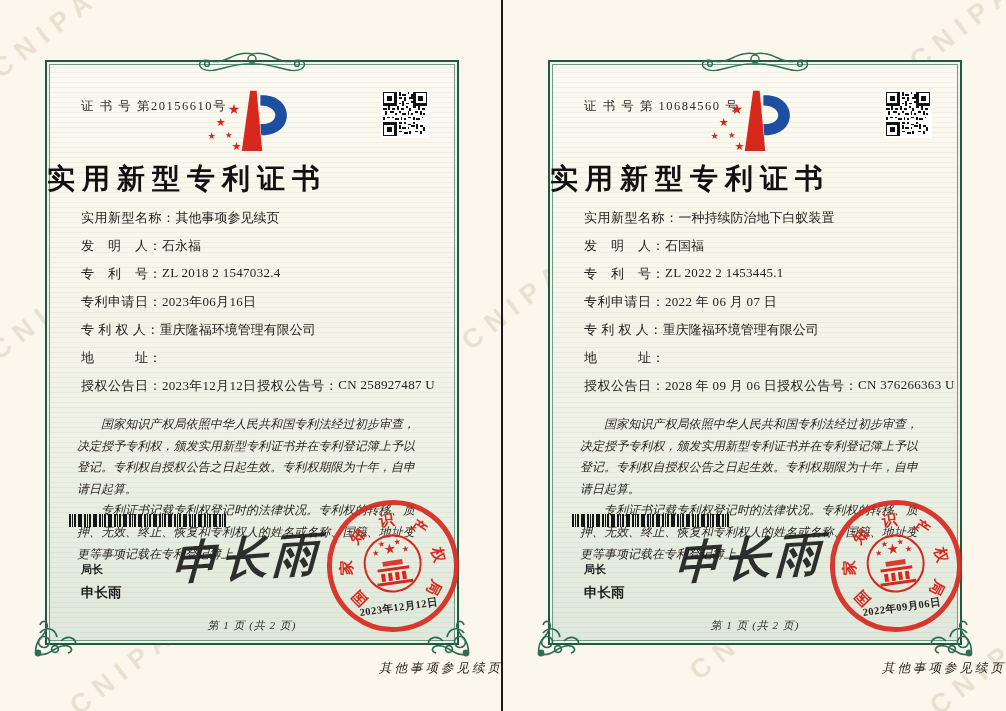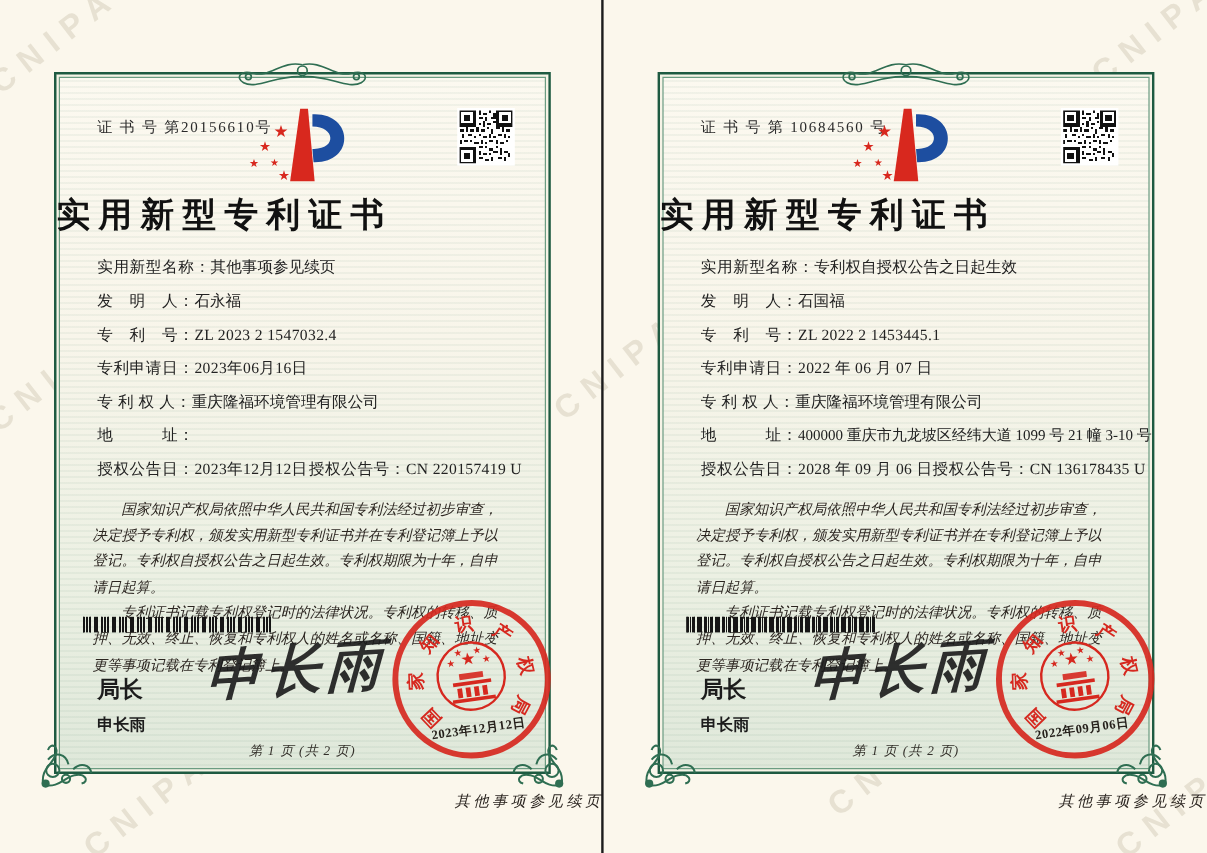--- a/index.html
+++ b/index.html
@@ -37,21 +37,21 @@
   .logo { position:absolute; left:50%; top:24px; transform:translateX(-50%); width:130px; height:70px; }
   .qr { position:absolute; right:28px; top:28px; width:48px; height:48px; background:#fff; padding:2px; }
   .qr svg { width:100%; height:100%; }
   .title {
     position:absolute; left:0; right:0; top:98px; 
     font-size:28px; font-weight:700; color:#111; letter-spacing:7px;
     font-family:"Liberation Serif","DejaVu Serif",serif;
   }
   
   .fields { position:absolute; left:34px; right:22px; top:147px; }
-  .frow { display:flex; align-items:center; height:28px; font-size:13px; color:#222; white-space:nowrap; }
+  .frow { display:flex; align-items:flex-start; height:28px; font-size:13px; color:#222; white-space:nowrap; }
   .frow .lab { flex:0 0 auto; letter-spacing:0.5px; }
   .frow .val { font-family:"Liberation Serif","DejaVu Serif",serif; }
   .frow .val.num { letter-spacing:0.3px; }
   .frow.addr .val { font-size:12.5px; }
   .frow .gap { width:34px; }
   
   .legal {
     position:absolute; left:30px; right:42px; top:352px;
     font-size:12px; line-height:1.8; color:#2b2520;
     font-style:italic; text-align:justify;
@@ -59,21 +59,21 @@
   .legal p { text-indent:2em; }
   
   .barcode {
     position:absolute; left:22px; top:452px; width:158px; height:13px;
     background-image:
       repeating-linear-gradient(90deg,#151515 0 2px,rgba(0,0,0,0) 2px 5px),
       repeating-linear-gradient(90deg,#151515 0 1px,rgba(0,0,0,0) 1px 3px);
   }
   
   .sigblock { position:absolute; left:34px; top:500px; font-family:"Liberation Sans","DejaVu Sans",sans-serif; color:#1c1c1c; }
-  .sigblock .role { font-size:19px; font-weight:700; margin-bottom:7px; }
+  .sigblock .role { font-size:11px; font-weight:700; margin-bottom:7px; }
   .sigblock .name { font-size:13.5px; font-weight:700; }
   .script {
     position:absolute; left:100px; top:466px; width:200px; text-align:center;
     font-size:46px; font-weight:700; color:#1a1a1a; font-style:italic;
     transform:rotate(-4deg) skewX(-6deg); letter-spacing:4px; opacity:0.9;
   }
   
   .seal {
     position:absolute; left:280px; top:438px; width:132px; height:132px;
     transform:rotate(-8deg);
@@ -205,39 +205,39 @@
         <div class="frow">
           <span class="lab">实用新型名称：</span>
           <span class="val">其他事项参见续页</span>
         </div>
         <div class="frow">
           <span class="lab">发　明　人：</span>
           <span class="val">石永福</span>
         </div>
         <div class="frow">
           <span class="lab">专　利　号：</span>
-          <span class="val num">ZL 2023 2 1547032.4</span>
+          <span class="val num">ZL 2018 2 1547032.4</span>
         </div>
         <div class="frow">
           <span class="lab">专利申请日：</span>
           <span class="val num">2023年06月16日</span>
         </div>
         <div class="frow">
           <span class="lab">专 利 权 人：</span>
           <span class="val">重庆隆福环境管理有限公司</span>
         </div>
         <div class="frow addr">
           <span class="lab">地　　　址：</span>
         </div>
         <div class="frow">
           <span class="lab">授权公告日：</span>
           <span class="val num">2023年12月12日</span>
           <span class="gap"></span>
           <span class="lab">授权公告号：</span>
-          <span class="val num">CN 220157419 U</span>
+          <span class="val num">CN 258927487 U</span>
         </div>
       </div>
 
       <div class="legal">
         <p>国家知识产权局依照中华人民共和国专利法经过初步审查，决定授予专利权，颁发实用新型专利证书并在专利登记簿上予以登记。专利权自授权公告之日起生效。专利权期限为十年，自申请日起算。</p>
         <p>专利证书记载专利权登记时的法律状况。专利权的转移、质押、无效、终止、恢复和专利权人的姓名或名称、国籍、地址变更等事项记载在专利登记簿上。</p>
       </div>
 
       <div class="barcode"></div>
 
@@ -355,48 +355,47 @@
             </g>
           <path d="M9 0h1v2H9zM11 1h2v1h-2zM14 0h1v1h-1zM16 1h1v2h-1zM9 3h2v1H9zM12 3h1v2h-1zM15 3h2v1h-2zM9 6h1v1H9zM11 5h1v3h-1zM13 6h2v1h-2zM16 5h1v1h-1zM0 9h2v1H0zM3 8h1v2H3zM5 9h2v1H5zM8 8h1v2H8zM10 9h2v1h-2zM13 8h1v1h-1zM15 9h1v2h-1zM17 8h2v1h-2zM20 8h1v2h-1zM22 9h2v1h-2zM1 11h1v2H1zM4 11h2v1H4zM7 12h1v1H7zM9 11h1v1H9zM11 12h2v1h-2zM14 11h1v2h-1zM16 12h1v1h-1zM18 11h2v1h-2zM21 11h1v2h-1zM23 12h1v1h-1zM0 14h1v2H0zM2 14h2v1H2zM5 14h1v1H5zM7 15h2v1H7zM10 14h1v2h-1zM12 15h1v1h-1zM14 14h2v1h-2zM17 14h1v2h-1zM19 15h2v1h-2zM22 14h1v1h-1zM9 17h2v1H9zM12 17h1v1h-1zM14 18h2v1h-2zM17 17h1v1h-1zM9 19h1v2H9zM11 20h2v1h-2zM14 20h1v1h-1zM16 19h2v1h-2zM19 18h1v3h-1zM21 19h2v1h-2zM9 22h2v1H9zM12 23h2v1h-2zM15 22h1v2h-1zM18 22h2v1h-2zM21 22h1v2h-1zM23 20h1v2h-1z"></path>
         </svg>
       </div>
 
       <h1 class="title">实用新型专利证书</h1>
 
       <div class="fields">
         <div class="frow">
           <span class="lab">实用新型名称：</span>
-          <span class="val">专利权自授权公告之日起生效</span>
+          <span class="val">一种持续防治地下白蚁装置</span>
         </div>
         <div class="frow">
           <span class="lab">发　明　人：</span>
           <span class="val">石国福</span>
         </div>
         <div class="frow">
           <span class="lab">专　利　号：</span>
           <span class="val num">ZL 2022 2 1453445.1</span>
         </div>
         <div class="frow">
           <span class="lab">专利申请日：</span>
           <span class="val num">2022 年 06 月 07 日</span>
         </div>
         <div class="frow">
           <span class="lab">专 利 权 人：</span>
           <span class="val">重庆隆福环境管理有限公司</span>
         </div>
         <div class="frow addr">
           <span class="lab">地　　　址：</span>
-          <span class="val">400000 重庆市九龙坡区经纬大道 1099 号 21 幢 3-10 号</span>
         </div>
         <div class="frow">
           <span class="lab">授权公告日：</span>
           <span class="val num">2028 年 09 月 06 日</span>
           <span class="gap"></span>
           <span class="lab">授权公告号：</span>
-          <span class="val num">CN 136178435 U</span>
+          <span class="val num">CN 376266363 U</span>
         </div>
       </div>
 
       <div class="legal">
         <p>国家知识产权局依照中华人民共和国专利法经过初步审查，决定授予专利权，颁发实用新型专利证书并在专利登记簿上予以登记。专利权自授权公告之日起生效。专利权期限为十年，自申请日起算。</p>
         <p>专利证书记载专利权登记时的法律状况。专利权的转移、质押、无效、终止、恢复和专利权人的姓名或名称、国籍、地址变更等事项记载在专利登记簿上。</p>
       </div>
 
       <div class="barcode"></div>
 

